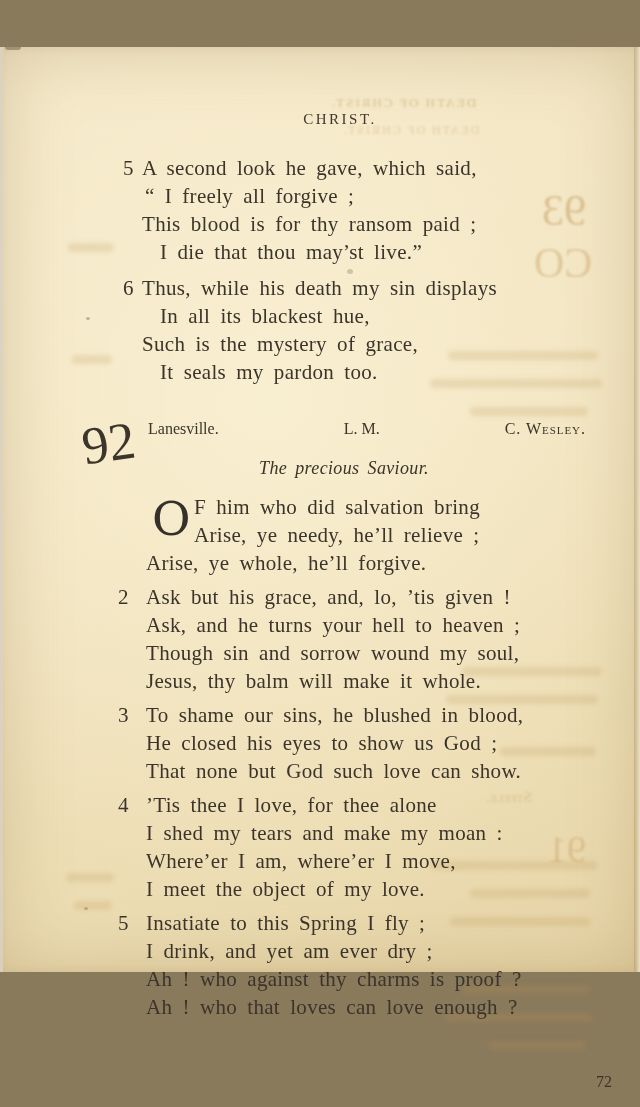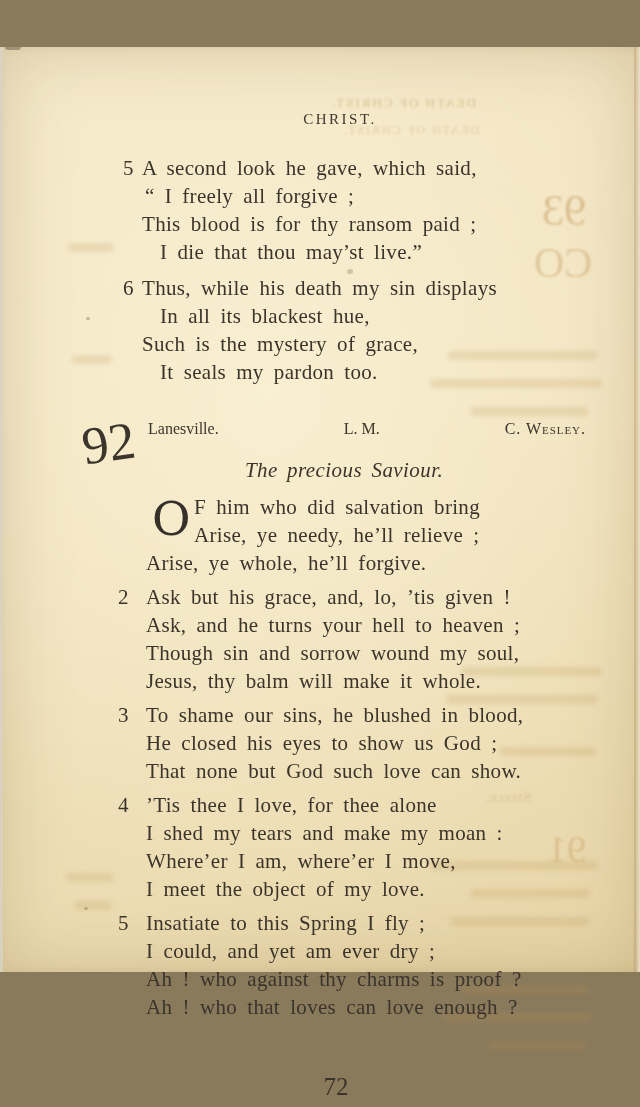--- a/index.html
+++ b/index.html
@@ -45,25 +45,25 @@
     transform:rotate(-8deg);font-family:"Liberation Serif",serif;color:#3c352c;
   }
   .tune-row{
     position:absolute;top:373px;left:148px;width:438px;
     display:flex;justify-content:space-between;align-items:baseline;
     font-size:16px;
   }
   .smallcaps{font-variant:small-caps;letter-spacing:.06em;}
   .hymn-title{
     position:absolute;top:411px;left:60px;width:568px;text-align:center;
-    font-style:italic;font-size:21px;letter-spacing:.02em;word-spacing:.18em;
+    font-style:italic;font-size:18px;letter-spacing:.02em;word-spacing:.18em;
   }
   
   .page-number{
-    position:absolute;top:1026px;left:60px;width:552px;text-align:center;font-size:25px;
+    position:absolute;top:1026px;left:60px;width:552px;text-align:right;font-size:16px;
   }
   
   .bleed{
     position:absolute;transform:scaleX(-1);color:#c39a5e;opacity:.5;
     filter:blur(1px);white-space:nowrap;
   }
   .smudge{position:absolute;height:9px;border-radius:5px;background:rgba(184,144,80,.20);filter:blur(2.2px);}
 </style>
 </head>
 <body>
@@ -151,20 +151,20 @@
       <div class="verse">
         <span class="vnum">4</span>
         <div class="vline i0">’Tis thee I love, for thee alone</div>
         <div class="vline i0">I shed my tears and make my moan :</div>
         <div class="vline i0">Where’er I am, where’er I move,</div>
         <div class="vline i0">I meet the object of my love.</div>
       </div>
       <div class="verse">
         <span class="vnum">5</span>
         <div class="vline i0">Insatiate to this Spring I fly ;</div>
-        <div class="vline i0">I could, and yet am ever dry ;</div>
+        <div class="vline i0">I drink, and yet am ever dry ;</div>
         <div class="vline i0">Ah ! who against thy charms is proof ?</div>
         <div class="vline i0">Ah ! who that loves can love enough ?</div>
       </div>
     </section>
 
   <div class="page-number">72</div>
 </div>
 
 </body></html>

